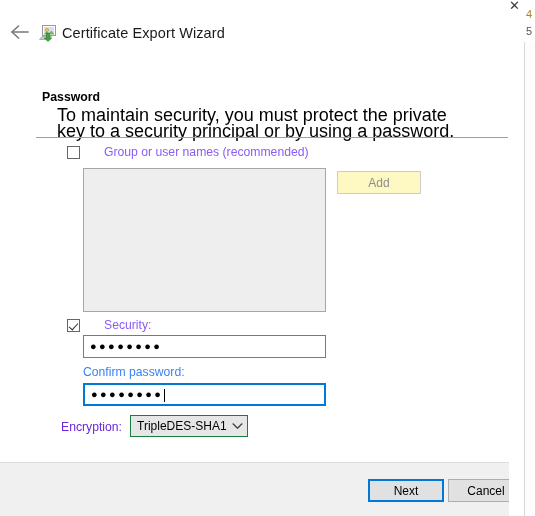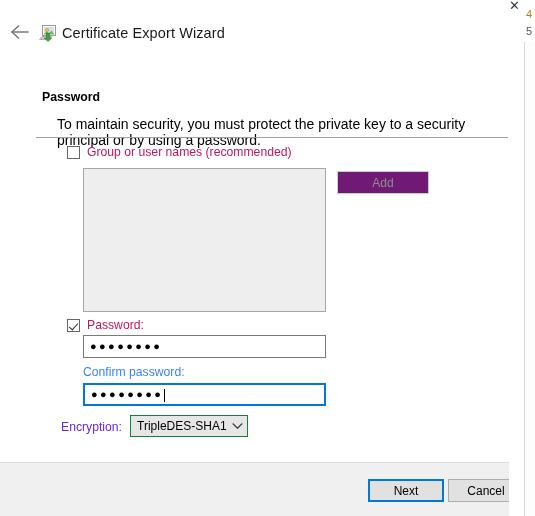--- a/index.html
+++ b/index.html
@@ -121,24 +121,23 @@
     top: 28px;
     font-size: 12.3px;
     font-weight: bold;
     color: #000000;
   }
   .section-desc {
     position: absolute;
     left: 57px;
     top: 45px;
     width: 415px;
-    font-size: 14px;
+    font-size: 18px;
     line-height: 16px;
     color: #000000;
-    margin-top: 9px;
   }
   .hrule {
     position: absolute;
     left: 36px;
     top: 75px;
     width: 472px;
     height: 1px;
     background: #a0a0a0;
   }
 
@@ -166,45 +165,45 @@
     position: absolute;
     left: 3px;
     top: 1px;
     width: 4px;
     height: 8px;
     border: solid #2b2b2b;
     border-width: 0 1.6px 1.6px 0;
     transform: rotate(42deg);
   }
   .cb-label {
-    margin-left: 7px;
+    margin-left: 24px;
     font-size: 12.2px;
-    color: #be185d;
+    color: #8b5cf6;
     white-space: nowrap;
     cursor: default;
   }
 
   
   #names-listbox {
     position: absolute;
     left: 83px;
     top: 106px;
     width: 243px;
     height: 144px;
     background: #eeeeee;
     border: 1px solid #a6a6a6;
     box-sizing: border-box;
   }
 
   
   .sidebtn {
     position: absolute;
-    width: 92px;
+    width: 84px;
     height: 23px;
-    background: #701a75;
+    background: #fef9c3;
     border: 1px solid #cccccc;
     box-sizing: border-box;
     color: #8d8d8d;
     font-size: 12px;
     display: flex;
     align-items: center;
     justify-content: center;
     cursor: default;
   }
   #add-button { left: 337px; top: 109px; }
@@ -368,21 +367,21 @@
       <span class="checkbox"></span>
       <span class="cb-label">Group or user names (recommended)</span>
     </div>
 
     <div id="names-listbox"></div>
 
     <div class="sidebtn" id="add-button">Add</div>
 
     <div class="cb-row" id="password-row">
       <span class="checkbox checked"></span>
-      <span class="cb-label">Password:</span>
+      <span class="cb-label">Security:</span>
     </div>
 
     <div class="textbox" id="password-input">
       <span class="dots">●●●●●●●●</span>
     </div>
 
     <div id="confirm-label">Confirm password:</div>
 
     <div class="textbox" id="confirm-input">
       <span class="dots">●●●●●●●●</span>

